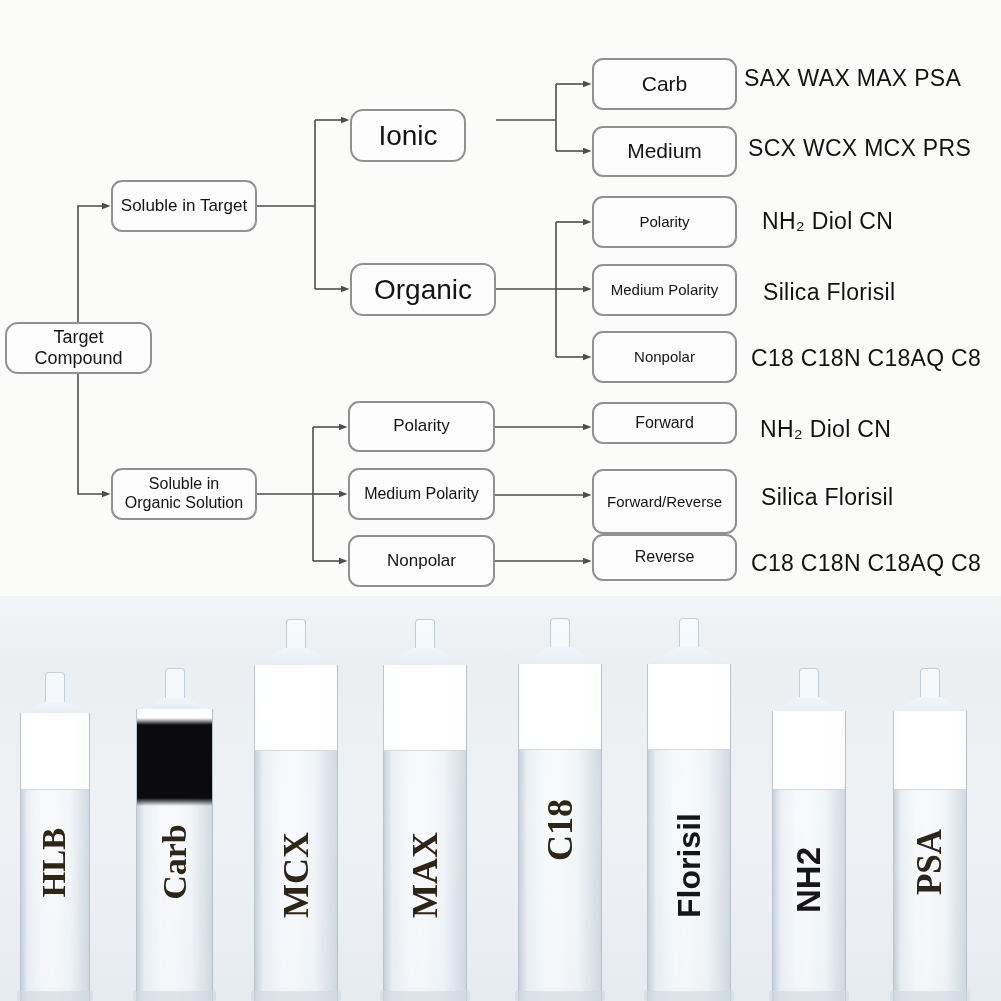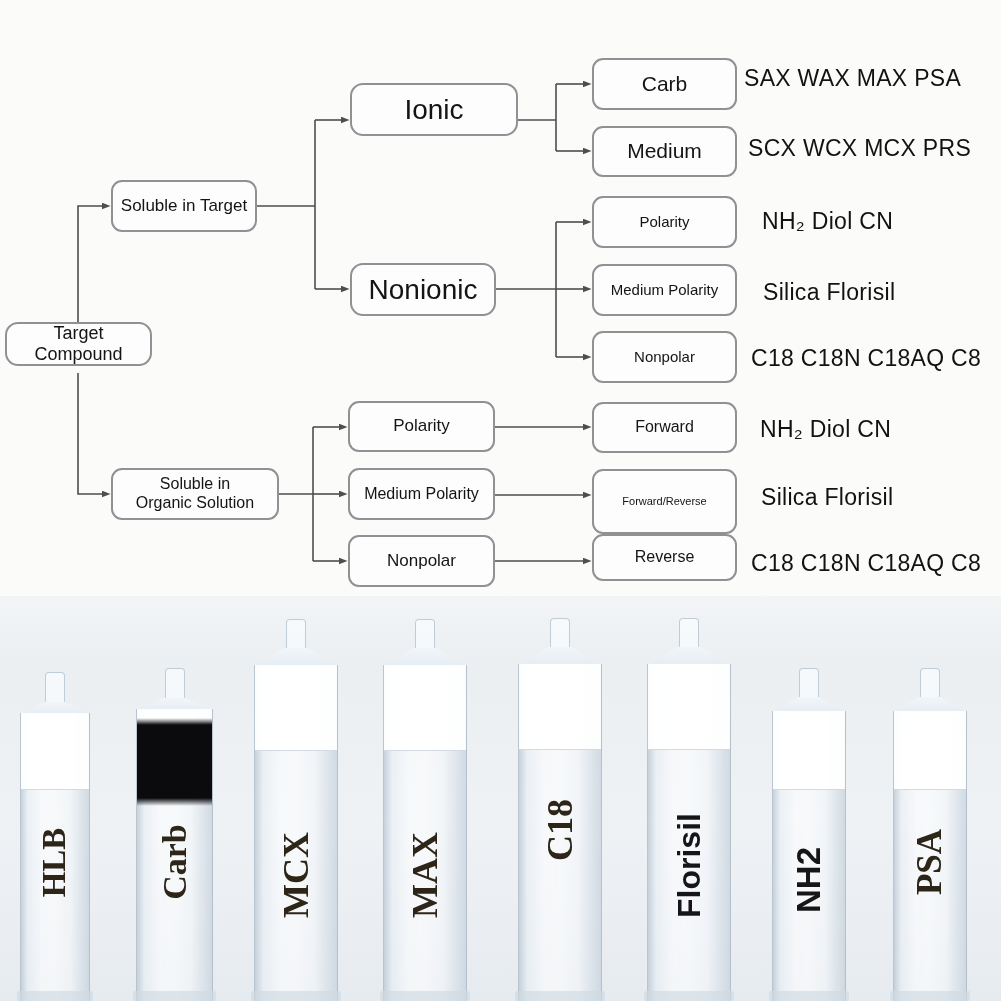--- a/index.html
+++ b/index.html
@@ -78,37 +78,37 @@
         <path d="M313,427 L313,561"></path>
         <path d="M313,427 L339,427" marker-end="url(#arw)"></path>
         <path d="M313,494 L339,494" marker-end="url(#arw)"></path>
         <path d="M313,561 L339,561" marker-end="url(#arw)"></path>
         <path d="M495,427 L583,427" marker-end="url(#arw)"></path>
         <path d="M495,495 L583,495" marker-end="url(#arw)"></path>
         <path d="M495,561 L583,561" marker-end="url(#arw)"></path>
       </g>
     </svg>
 
-    <div class="node big" style="left:5px;top:322px;width:147px;height:44px;font-size:18px">Target
+    <div class="node big" style="left:5px;top:322px;width:147px;height:52px;font-size:18px">Target
 Compound</div>
     <div class="node" style="left:111px;top:180px;width:146px;height:52px;font-size:17px">Soluble in Target</div>
-    <div class="node" style="left:111px;top:468px;width:168px;height:52px;font-size:16px">Soluble in
+    <div class="node" style="left:111px;top:468px;width:146px;height:52px;font-size:16px">Soluble in
 Organic Solution</div>
-    <div class="node big" style="left:350px;top:83px;width:168px;height:53px;font-size:28px">Ionic</div>
-    <div class="node big" style="left:350px;top:263px;width:146px;height:53px;font-size:28px">Nonionic</div>
+    <div class="node big" style="left:350px;top:109px;width:116px;height:53px;font-size:28px">Ionic</div>
+    <div class="node big" style="left:350px;top:263px;width:146px;height:53px;font-size:28px">Organic</div>
     <div class="node" style="left:592px;top:58px;width:145px;height:52px;font-size:21px">Carb</div>
     <div class="node" style="left:592px;top:126px;width:145px;height:51px;font-size:21px">Medium</div>
     <div class="node" style="left:592px;top:196px;width:145px;height:52px;font-size:15px">Polarity</div>
     <div class="node" style="left:592px;top:264px;width:145px;height:52px;font-size:15px">Medium Polarity</div>
     <div class="node" style="left:592px;top:331px;width:145px;height:52px;font-size:15px">Nonpolar</div>
     <div class="node" style="left:348px;top:401px;width:147px;height:51px;font-size:17px">Polarity</div>
     <div class="node" style="left:348px;top:468px;width:147px;height:52px;font-size:16px">Medium Polarity</div>
     <div class="node" style="left:348px;top:535px;width:147px;height:52px;font-size:17px">Nonpolar</div>
-    <div class="node" style="left:592px;top:402px;width:145px;height:51px;font-size:16px">Forward</div>
-    <div class="node" style="left:592px;top:469px;width:145px;height:65px;font-size:11px">Forward/Reverse</div>
+    <div class="node" style="left:592px;top:402px;width:145px;height:42px;font-size:16px">Forward</div>
+    <div class="node" style="left:592px;top:469px;width:145px;height:65px;font-size:15px">Forward/Reverse</div>
     <div class="node" style="left:592px;top:534px;width:145px;height:47px;font-size:16px">Reverse</div>
 
     <div class="chem" style="left:744px;top:63px">SAX WAX MAX PSA</div>
     <div class="chem" style="left:748px;top:133px">SCX WCX MCX PRS</div>
     <div class="chem" style="left:762px;top:206px">NH₂ Diol CN</div>
     <div class="chem" style="left:763px;top:277px">Silica Florisil</div>
     <div class="chem" style="left:751px;top:343px">C18 C18N C18AQ C8</div>
     <div class="chem" style="left:760px;top:414px">NH₂ Diol CN</div>
     <div class="chem" style="left:761px;top:482px">Silica Florisil</div>
     <div class="chem" style="left:751px;top:548px">C18 C18N C18AQ C8</div>

